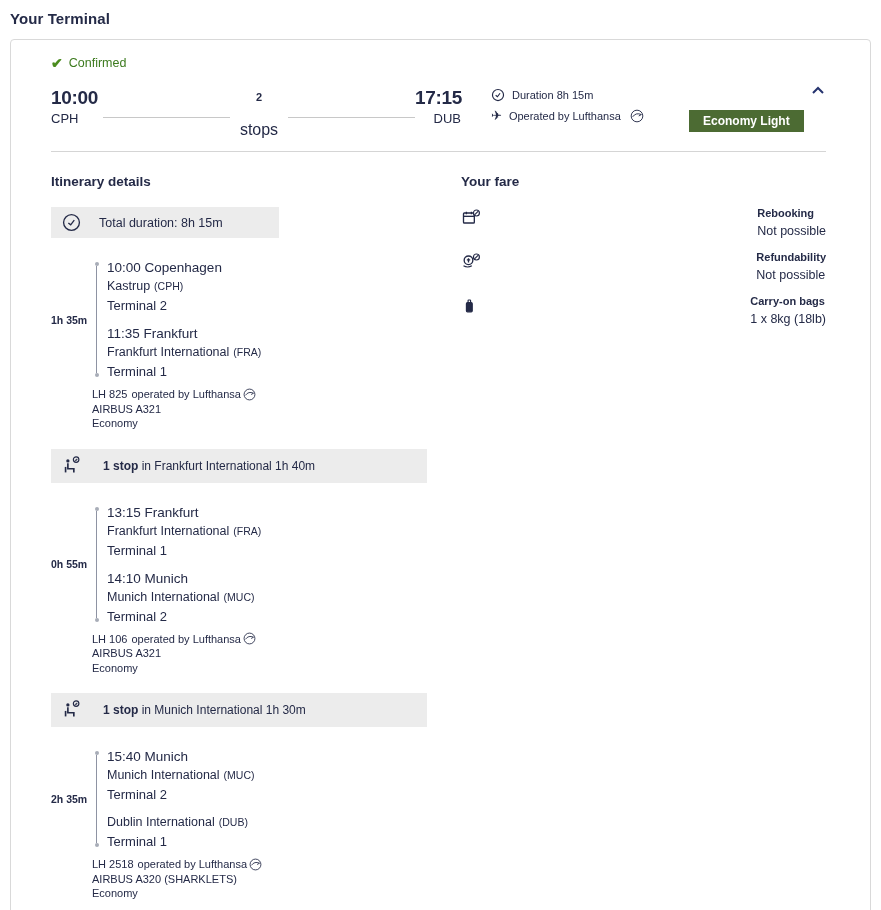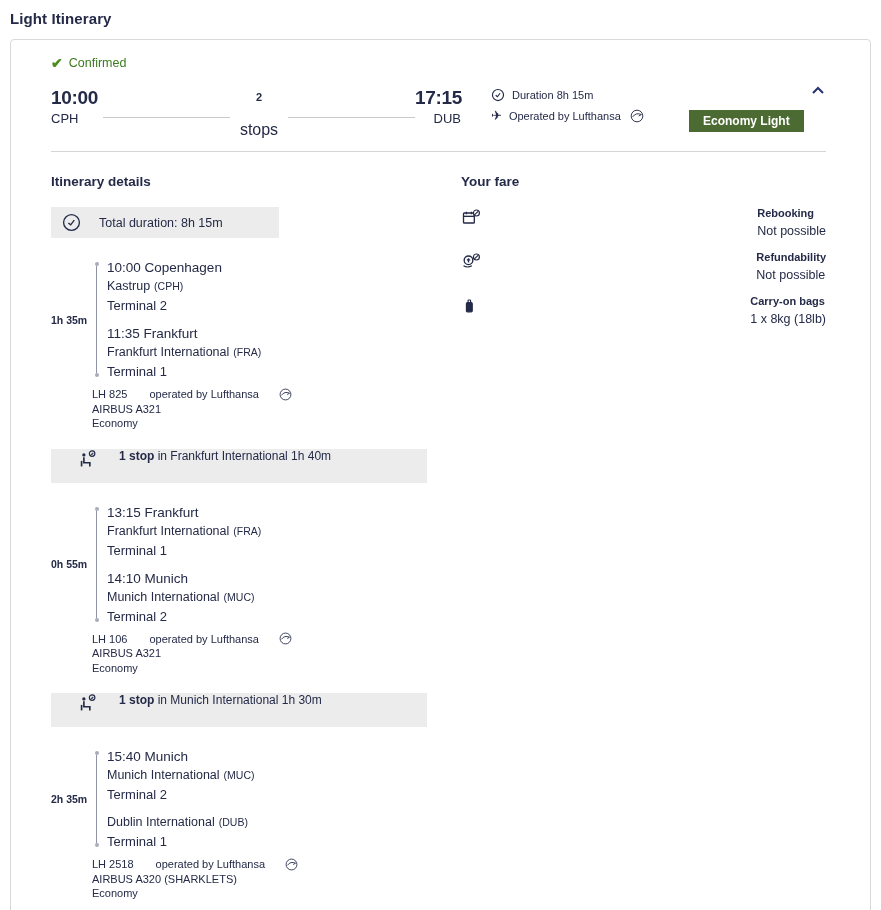--- a/index.html
+++ b/index.html
@@ -68,47 +68,47 @@
   .tl-dot { width: 4px; height: 4px; border-radius: 50%; background: #a8adb8; flex: none; }
   .tl-line { width: 1.5px; flex: 1; background: #8e93a3; }
   .seg-legs { flex: 1; }
   .leg { margin-bottom: 13px; }
   .leg:last-child { margin-bottom: 0; }
   .leg-title { font-size: 13.5px; }
   .leg-airport { font-size: 12.5px; margin-top: 4px; }
   .leg-airport .code { font-size: 10.5px; margin-left: 4px; }
   .leg-terminal { font-size: 13px; margin-top: 5px; }
   .flight-info { margin-left: 41px; margin-top: 8px; font-size: 11px; line-height: 14.5px; }
-  .fi-row1 { display: flex; align-items: center; gap: 18px; }
+  .fi-row1 { display: flex; align-items: center; gap: 0; }
   .fi-num { margin-right: 4px; }
 
   .stopbar {
     width: 376px; height: 34px; background: #ececec;
-    display: flex; align-items: flex-start; margin-top: 18px;
-    font-size: 12px; padding-left: 26px;
+    display: flex; align-items: center; margin-top: 18px;
+    font-size: 12px; padding-left: 10px;
   }
   .stopbar .stop-text { margin-left: 20px; }
   .stop-bold { font-weight: 700; }
 
   
   .fare-item { display: flex; margin-bottom: 13px; justify-content: space-between; }
   .fare-icon { width: 21px; flex: none; margin-right: 10px; padding-top: 1px; }
   .fare-label { font-size: 11px; font-weight: 700; }
   .fare-value { font-size: 12.5px; margin-top: 5px; }
 
   .expand-row { text-align: center; padding: 14px 0 10px 0; }
 
   svg.icon { display: block; }
   .lh-logo { margin-left: 2px; }
 </style>
 </head>
 <body>
 
 <div class="page">
-  <div class="page-title">Light Itinerary</div>
+  <div class="page-title">Your Terminal</div>
 
   <div class="card">
 
     <div class="card-header">
       <div class="confirmed">
         <span class="check-glyph">✔</span>
         <span>Confirmed</span>
       </div>
     </div>
 

